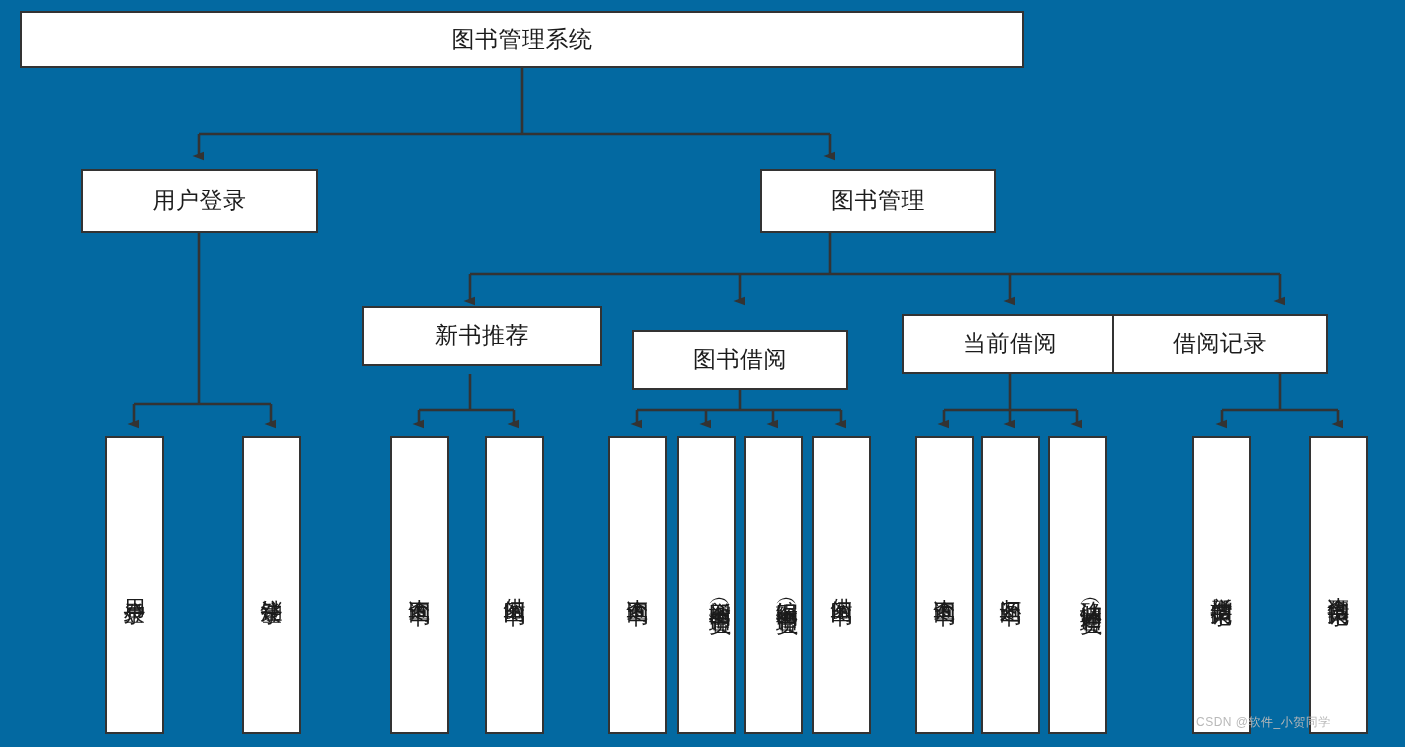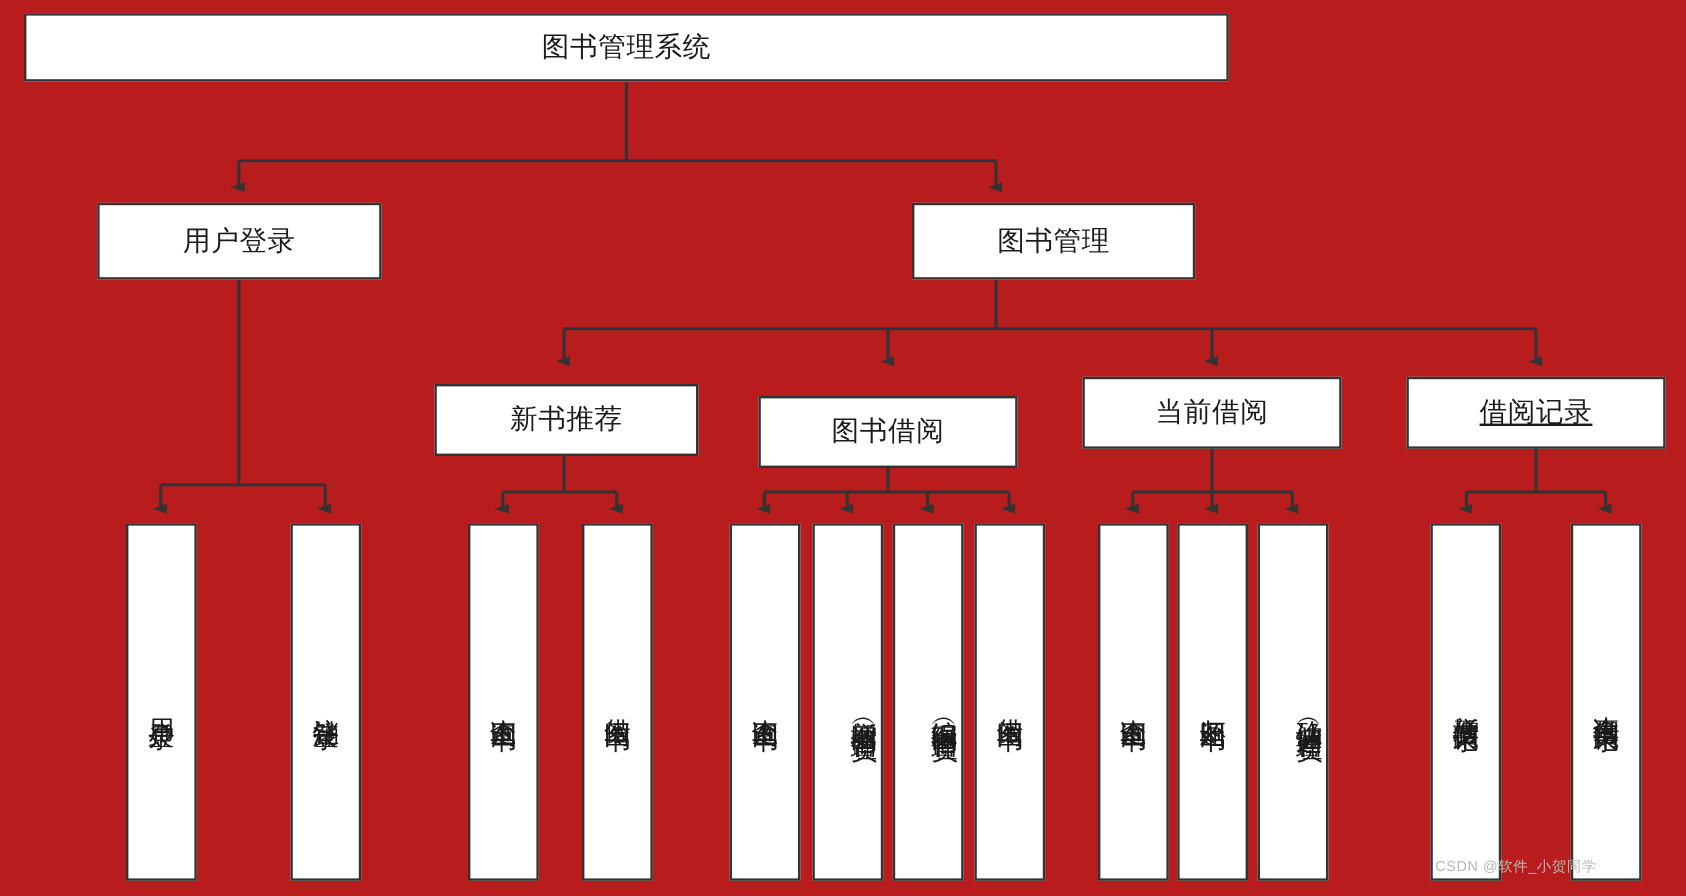--- a/index.html
+++ b/index.html
@@ -8,21 +8,21 @@
     padding: 0;
     background: #ffffff;
   }
   body {
     font-family: "Liberation Sans", "DejaVu Sans", sans-serif;
   }
   #canvas {
     position: relative;
     width: 1405px;
     height: 747px;
-    background: #b91c1c;
+    background: #0369a1;
     overflow: hidden;
   }
   svg.edges {
     position: absolute;
     left: 0;
     top: 0;
     width: 1405px;
     height: 747px;
     pointer-events: none;
   }
@@ -126,30 +126,30 @@
     <span>图书管理系统</span>
   </div>
 
   <div class="node h" style="left:81px; top:169px; width:237px; height:64px;">
     <span>用户登录</span>
   </div>
   <div class="node h" style="left:712px; top:169px; width:236px; height:64px;margin-left:48px;">
     <span>图书管理</span>
   </div>
 
-  <div class="node h" style="left:362px; top:320px; width:220px; height:60px;">
+  <div class="node h" style="left:362px; top:306px; width:240px; height:60px;">
     <span>新书推荐</span>
   </div>
   <div class="node h" style="left:632px; top:330px; width:216px; height:60px;">
     <span>图书借阅</span>
   </div>
   <div class="node h" style="left:902px; top:314px; width:216px; height:60px;">
     <span>当前借阅</span>
   </div>
-  <div class="node h" style="left:1172px; top:314px; width:216px; height:60px;text-decoration:underline;">
+  <div class="node h" style="left:1112px; top:314px; width:216px; height:60px;">
     <span>借阅记录</span>
   </div>
 
   <div class="node v center" style="left:105px; top:436px; width:59px; height:298px;">
     <span>用户登录</span>
   </div>
   <div class="node v center" style="left:242px; top:436px; width:59px; height:298px;">
     <span>注销登录</span>
   </div>
 

